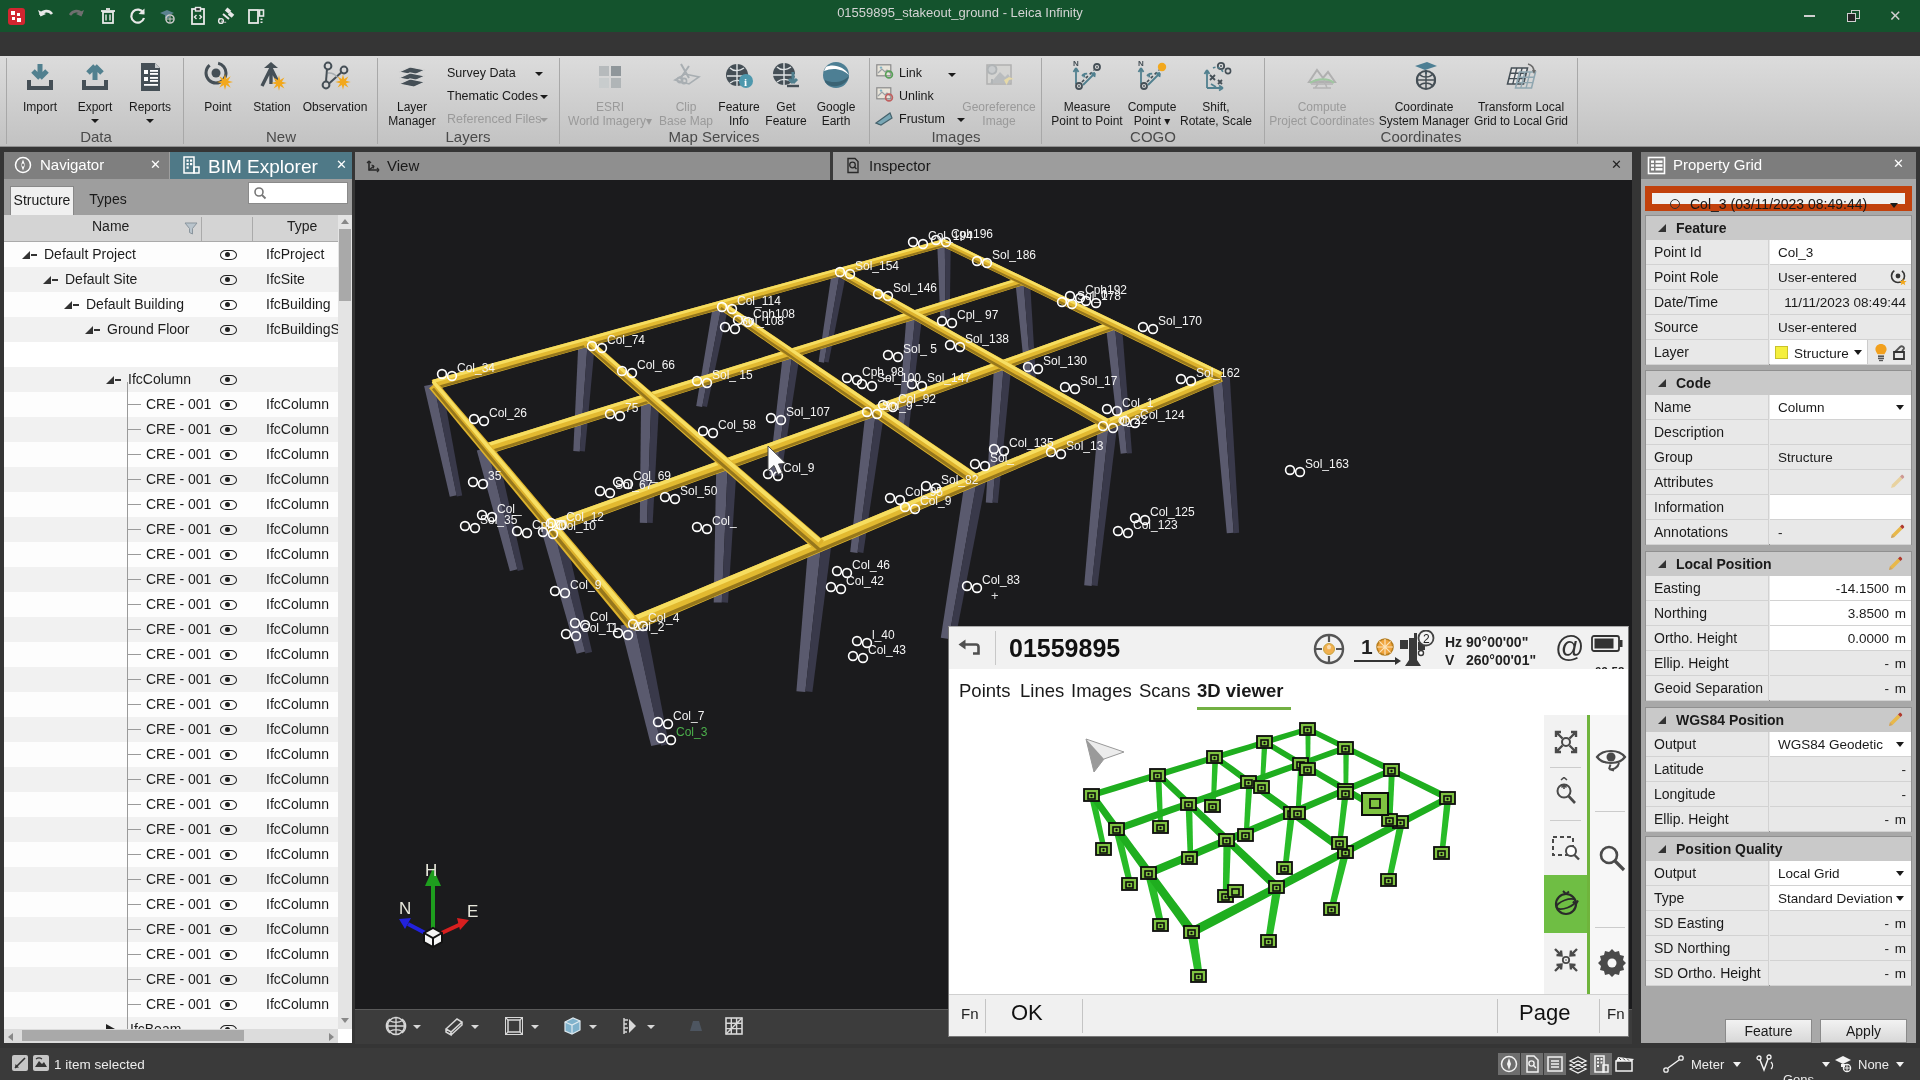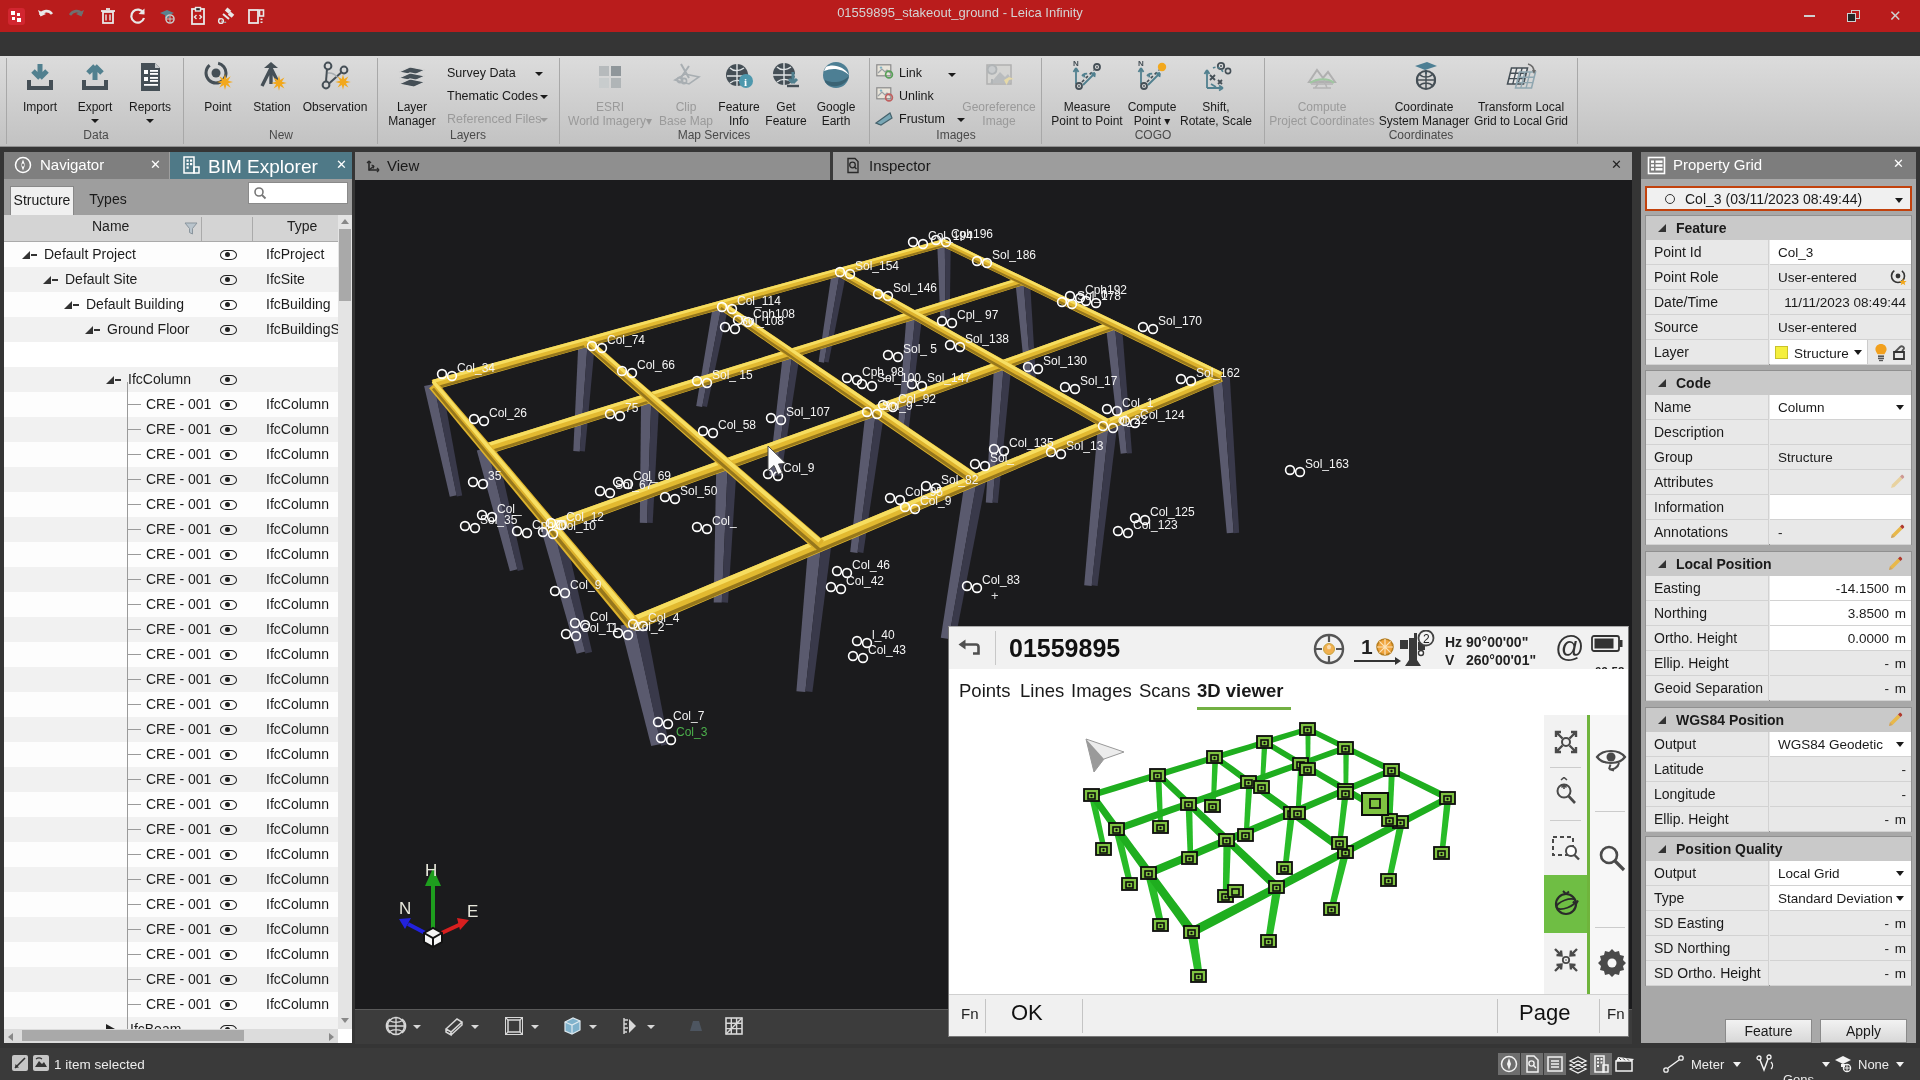--- a/index.html
+++ b/index.html
@@ -1,29 +1,29 @@
 <!DOCTYPE html>
 <html><head><meta charset="utf-8">
 <style>
 *{margin:0;padding:0;box-sizing:border-box}
 html,body{width:1920px;height:1080px;overflow:hidden;background:#353535;font-family:"Liberation Sans",sans-serif;-webkit-font-smoothing:antialiased}
 #page{position:absolute;left:0;top:0;width:1920px;height:1080px;background:#353535}
 .abs{position:absolute}
 
-#titlebar{position:absolute;left:0;top:0;width:1920px;height:32px;background:#b91c1c;color:#d8d8d8}
+#titlebar{position:absolute;left:0;top:0;width:1920px;height:32px;background:#14532d;color:#d8d8d8}
 #titletext{position:absolute;left:0;top:5px;width:1920px;text-align:center;font-size:13px;color:#d4d4d4}
 
 #tabrow{position:absolute;left:0;top:32px;width:1920px;height:24px;background:#252525}
 .rtab{position:absolute;top:0;height:24px;line-height:24px;font-size:13.5px;color:#f0f0f0;text-align:center;white-space:nowrap}
 #tab-file{background:linear-gradient(#7b98a6,#517585);color:#fff}
 #tab-home{background:#dcdcdc;color:#1a1a1a}
 
 #ribbon{position:absolute;left:0;top:56px;width:1920px;height:91px;background:linear-gradient(#dcdcdc,#c2c2c2);border-bottom:1px solid #8f8f8f}
 .rsep{position:absolute;top:2px;height:86px;width:1px;background:#a8a8a8}
-.rglabel{position:absolute;top:72px;height:16px;font-size:12px;color:#4a4a4a;text-align:center}
+.rglabel{position:absolute;top:72px;height:16px;font-size:15px;color:#4a4a4a;text-align:center}
 .rlabel{position:absolute;font-size:12px;color:#1a1a1a;text-align:center;line-height:14px;white-space:nowrap}
 .rlabel.dis{color:#9a9a9a}
 .dropdn{width:0;height:0;border-left:4px solid transparent;border-right:4px solid transparent;border-top:4px solid #1a1a1a;position:absolute}
 .dropdn.dis{border-top-color:#9a9a9a}
 .smalltext{position:absolute;font-size:12.5px;color:#1a1a1a;white-space:nowrap}
 .smalltext.dis{color:#9a9a9a}
 .pX{position:absolute;font-size:13px;color:#fff}
 
 #lpanel{position:absolute;left:4px;top:152px;width:348px;height:891px;background:#9e9e9e}
 #ltabs{position:absolute;left:0;top:0;width:348px;height:27px}
@@ -939,21 +939,21 @@
           <rect x="4" y="4.5" width="3" height="2.4" fill="#fff"></rect>
           <rect x="4" y="8.3" width="3" height="2.4" fill="#fff"></rect>
           <rect x="4" y="12.1" width="3" height="2.4" fill="#fff"></rect>
           <rect x="8.5" y="4.5" width="7" height="2.4" fill="#fff"></rect>
           <rect x="8.5" y="8.3" width="7" height="2.4" fill="#fff"></rect>
           <rect x="8.5" y="12.1" width="7" height="2.4" fill="#fff"></rect>
         </svg>
     <span class="abs" style="left:32px;top:4px;color:#fff;font-size:15px">Property Grid</span>
     <span class="pX" style="right:12px;top:4px">✕</span>
   </div>
-  <div class="abs" style="left:4px;top:34px;width:267px;height:25px;background:#f0f0f0;border:2px solid #c2410c">
+  <div class="abs" style="left:4px;top:34px;width:267px;height:25px;background:#f0f0f0;border:7px solid #c2410c">
 <div class="abs" style="left:18px;top:6px;width:10px;height:10px;border:1.8px solid #333;border-radius:50%"></div>
 <span class="abs" style="left:38px;top:3px;font-size:14px;color:#1a1a1a">Col_3 (03/11/2023 08:49:44)</span>
 <div class="pdrop" style="top:10px"></div>
       </div>
       <div class="sect" style="top:63px;height:150px">
         <div class="shead">
           <div class="sexp"></div>
           <span style="position:absolute;left:30px">Feature</span>
         </div>
         <div class="prow" style="top:24px">

